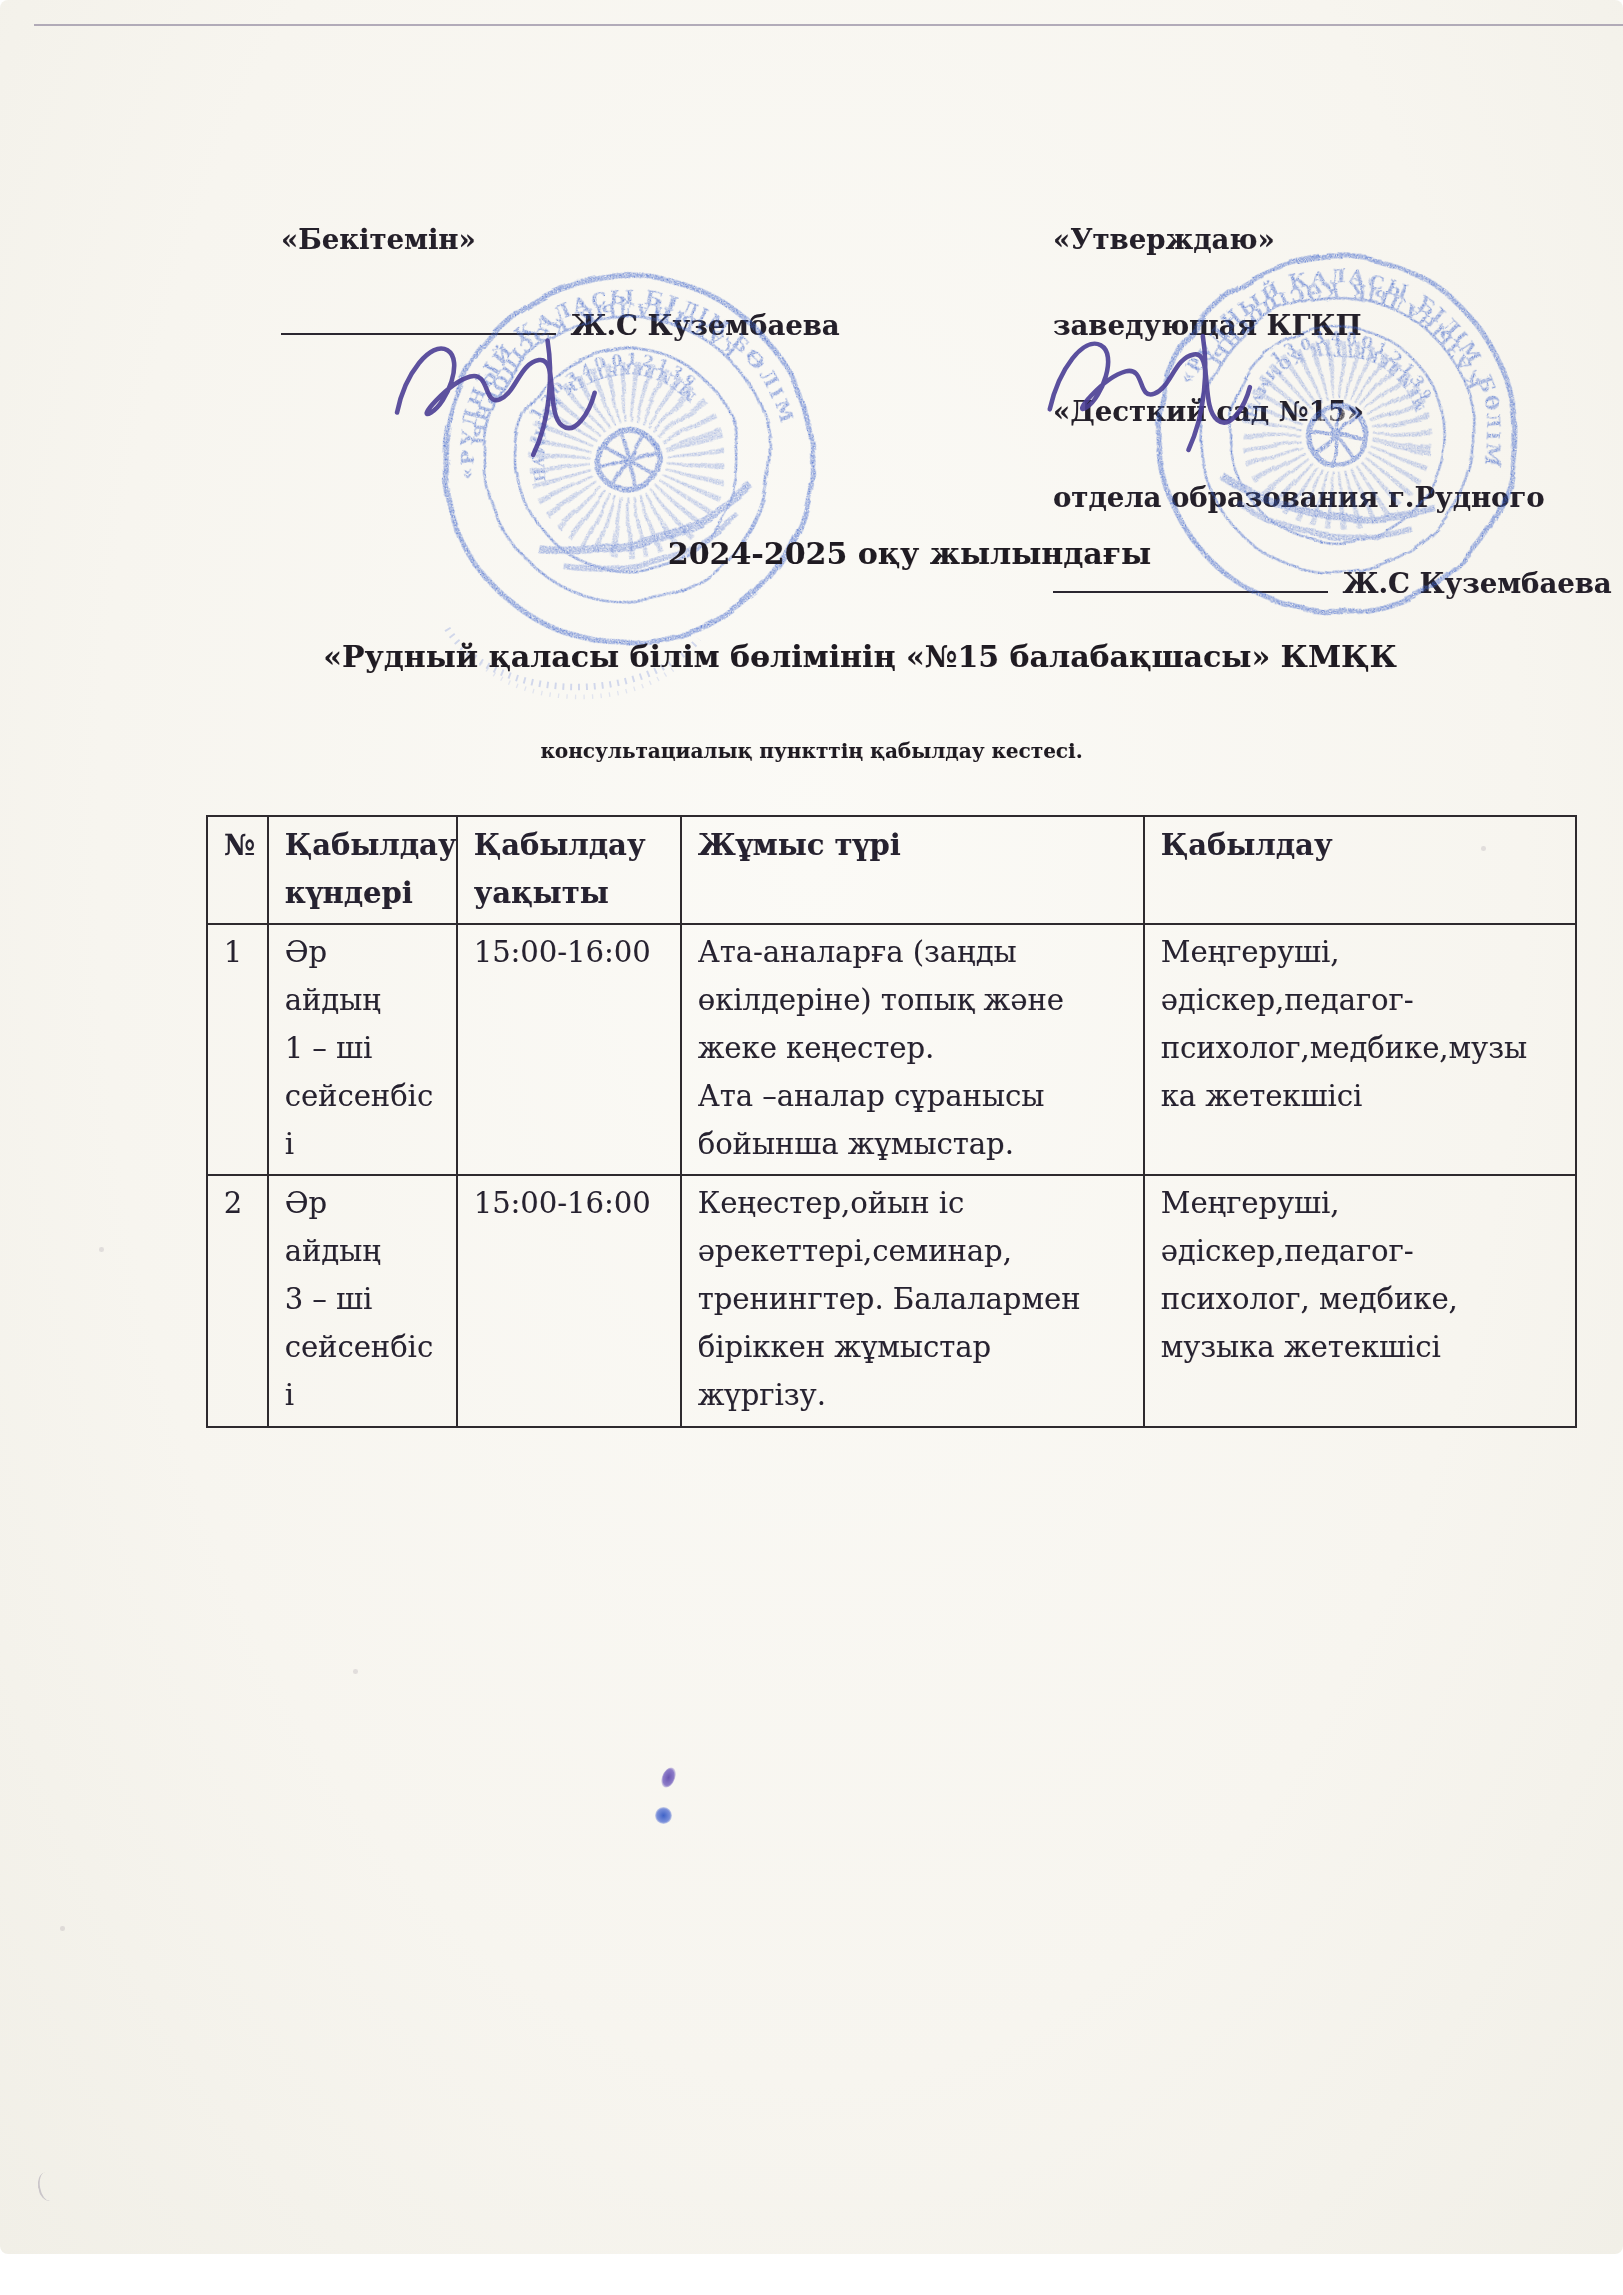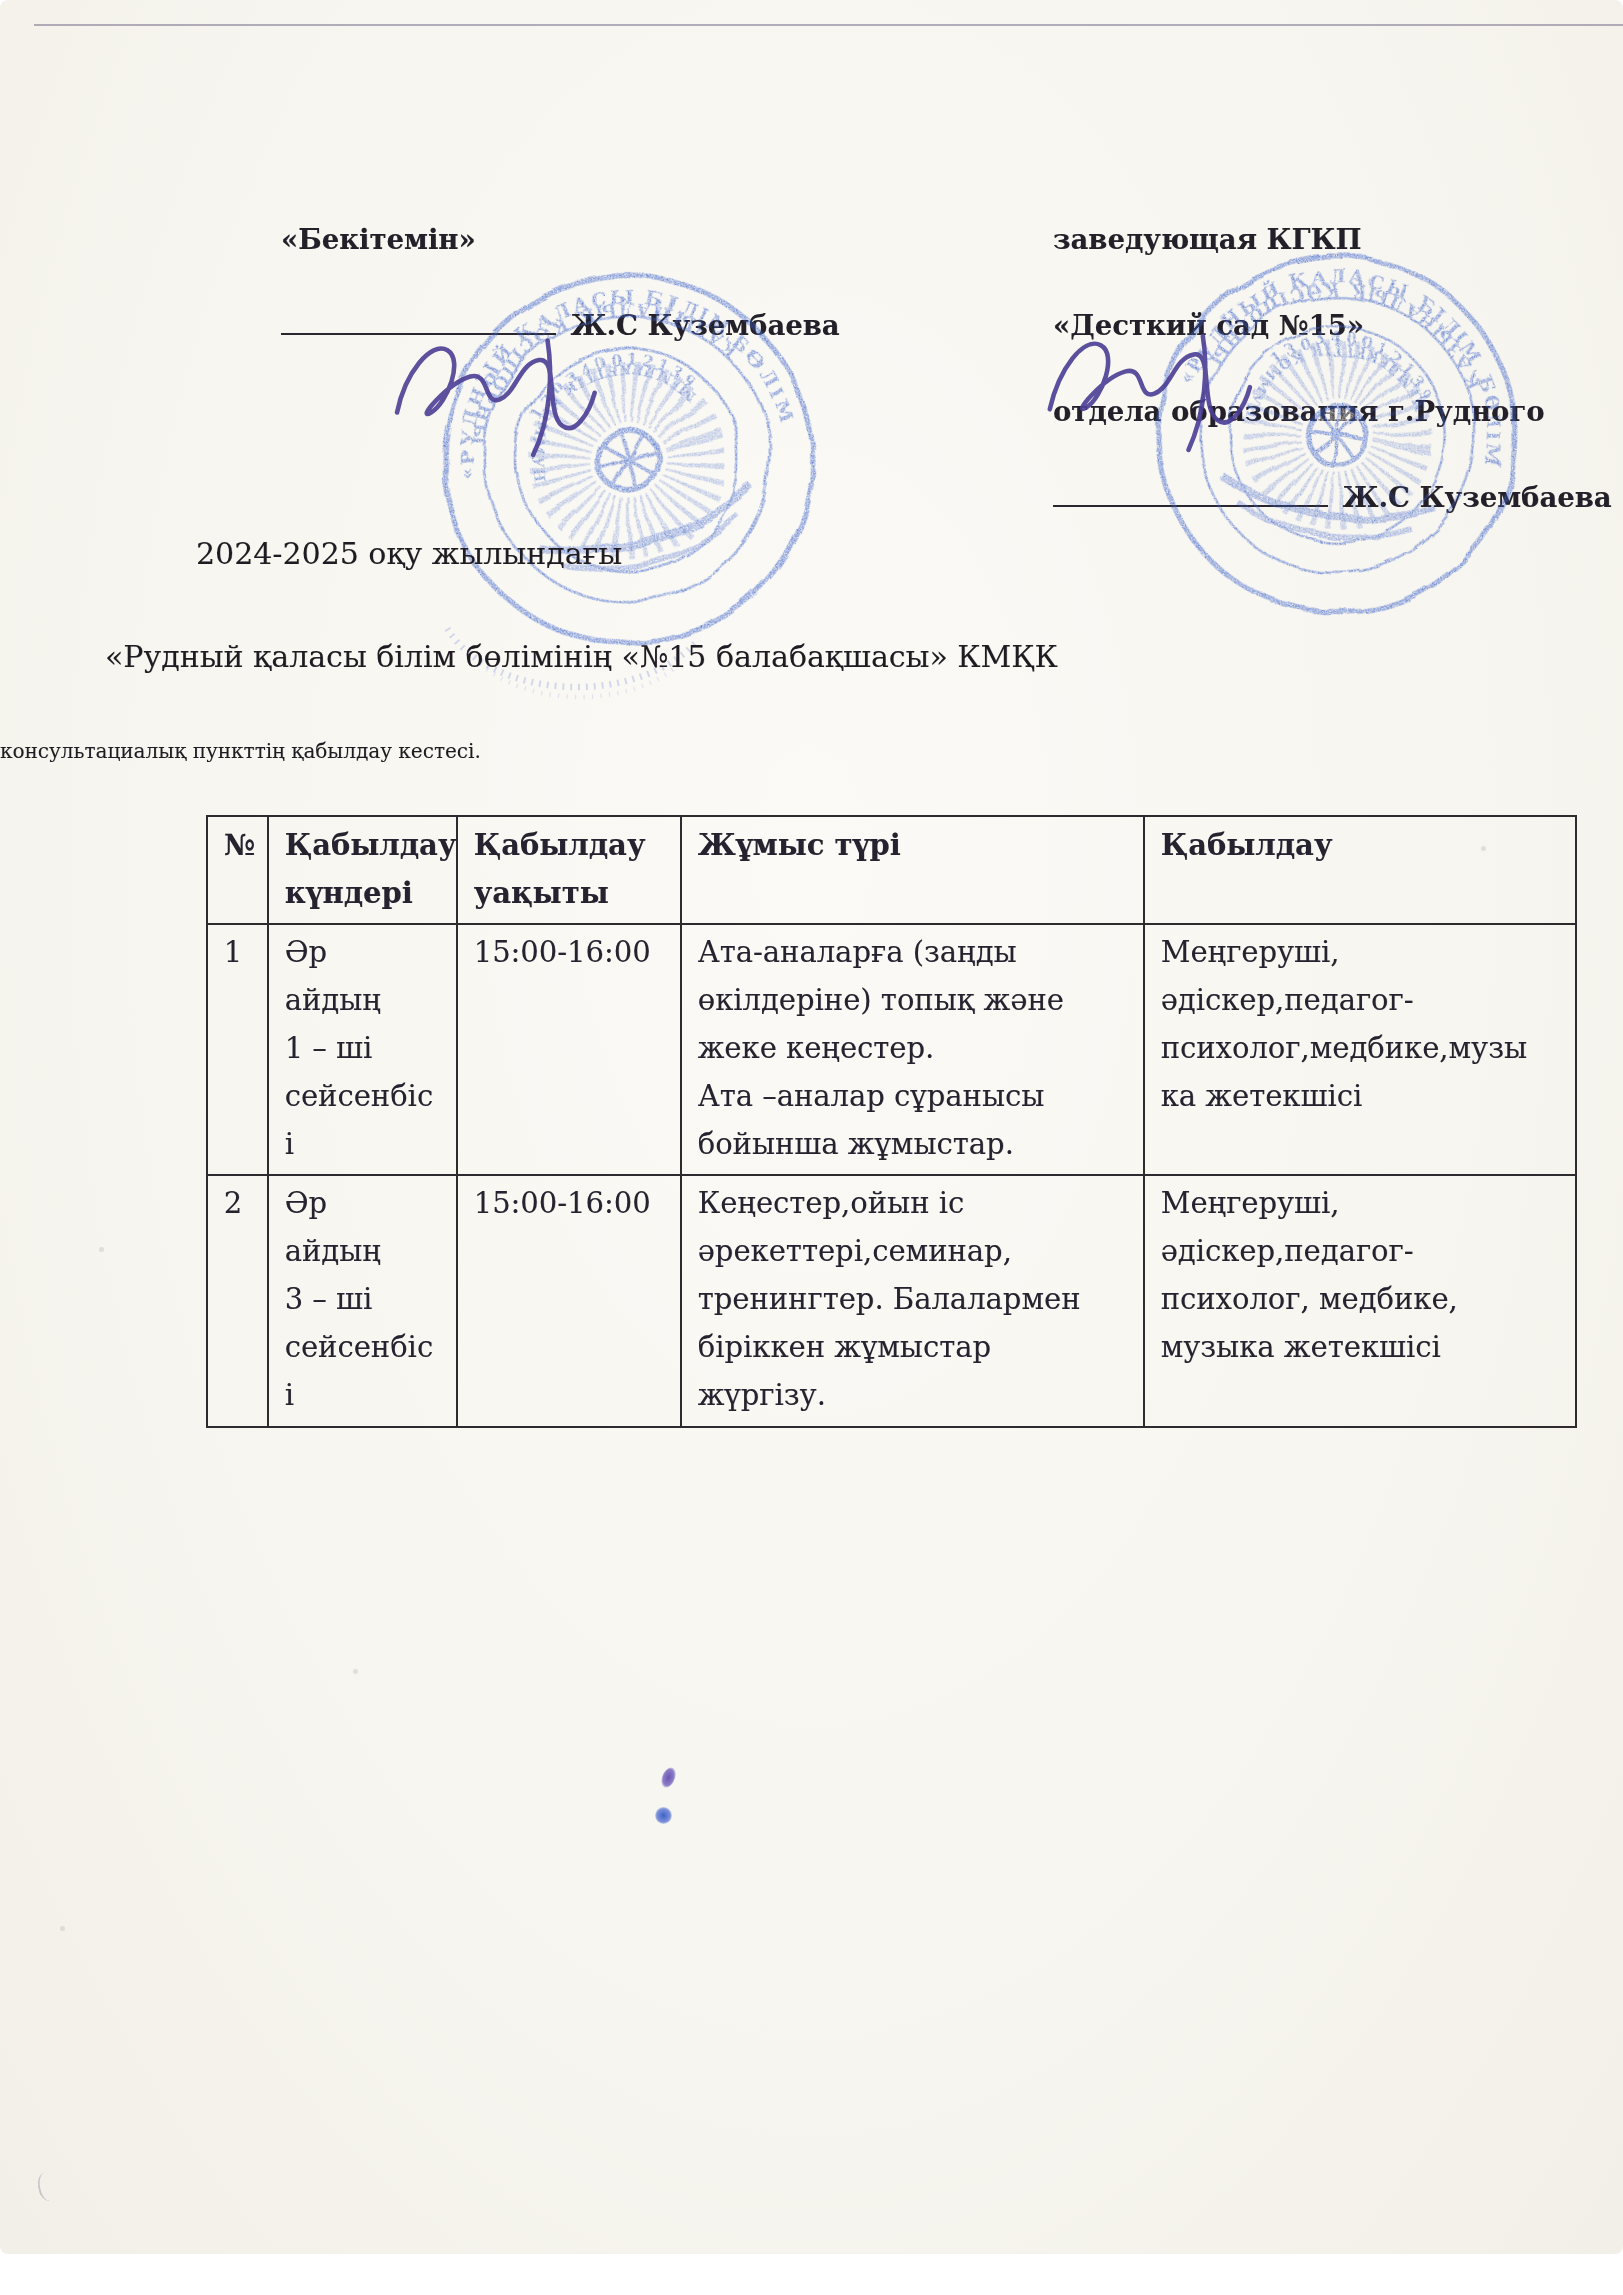--- a/index.html
+++ b/index.html
@@ -23,22 +23,22 @@
     white-space:pre-line;
   }
   .approval.left{left:281px;}
   .approval.right{left:1053px;}
   .sig-row{white-space:nowrap;}
   .sig-line{
     display:inline-block;width:275px;height:26px;
     border-bottom:2.6px solid #2b2730;margin-right:14.4px;
   }
   .title-line{
-    position:absolute;
-    font-weight:400;color:#1f1b22;
+    position:absolute;text-align:center;
+    font-weight:700;color:#1f1b22;
   }
   #title1{top:531px;left:196px;right:0;font-size:30px;line-height:46px;}
   #title2{top:634px;left:105px;right:8px;font-size:30px;line-height:46px;}
   #title3{top:728px;left:0;right:0;font-size:20px;line-height:46px;}
   table.schedule{
     position:absolute;left:206px;top:815px;width:1368px;
     border-collapse:collapse;table-layout:fixed;
     font-size:29px;line-height:48px;color:#262230;
   }
   table.schedule td, table.schedule th{
@@ -86,20 +86,21 @@
   <div class="scan-top-line"></div>
 
   <div class="approval left doc-text">
     <div>«Бекітемін»</div>
     <div class="sig-row">
       <span class="sig-line"></span><span>Ж.С Кузембаева</span>
     </div>
   </div>
 
   <div class="approval right doc-text">
+    <div>«Утверждаю»</div>
     <div>заведующая КГКП</div>
     <div>«Десткий сад №15»</div>
     <div>отдела образования г.Рудного</div>
     <div class="sig-row">
       <span class="sig-line"></span><span>Ж.С Кузембаева</span>
     </div>
   </div>
 
   <svg id="stamp-left" class="stamp" width="393" height="393" viewBox="0 0 600 600" xmlns="http://www.w3.org/2000/svg" xmlns:xlink="http://www.w3.org/1999/xlink">
     <defs>

